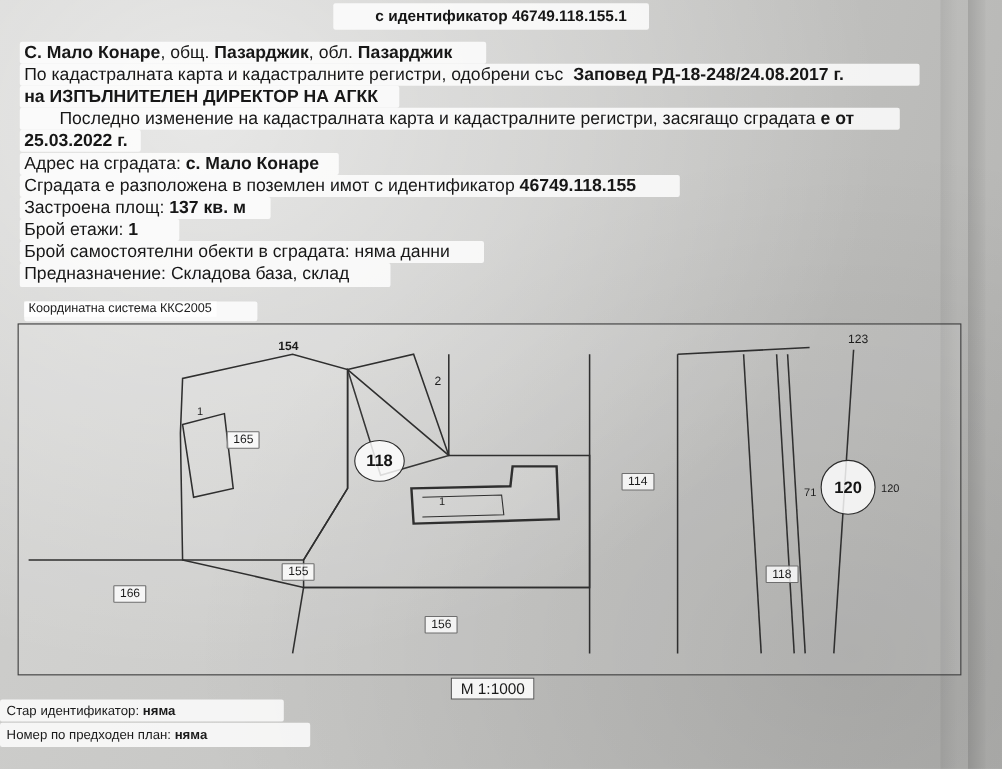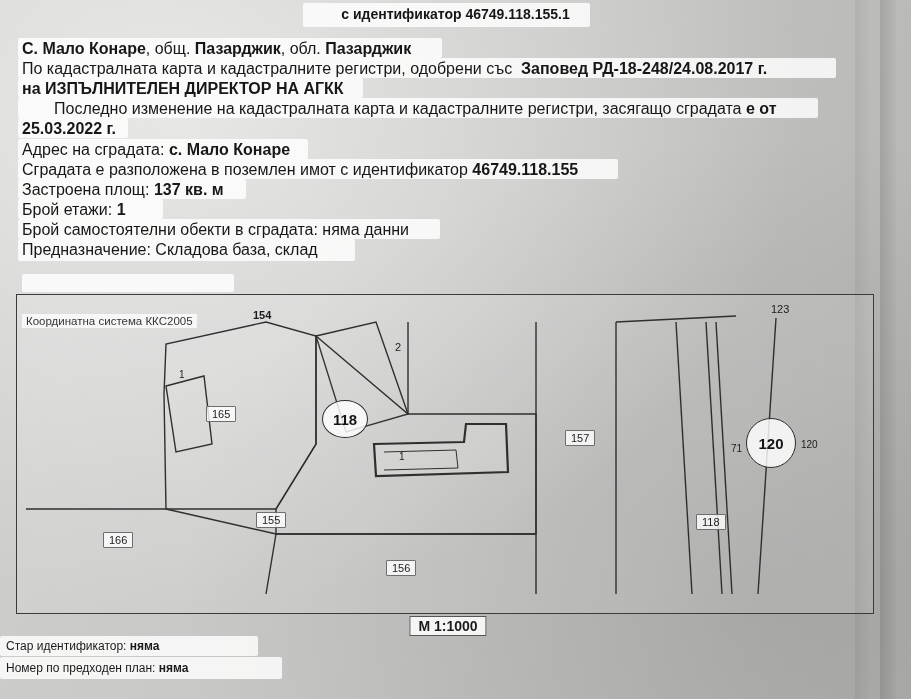--- a/index.html
+++ b/index.html
@@ -76,21 +76,20 @@
     border: 1.5px solid #3b3b3b;
     background: rgba(255,255,255,0.10);
   }
   .coordsys {
     position: absolute;
     left: 14px; top: 2px;
     font-size: 11.5px;
     color: #202020;
     background: rgba(255,255,255,0.75);
     padding: 1px 4px;
-    margin-top: 40px;
   }
   svg.plan {
     position: absolute;
     left: 8px; top: 22px;
     width: 856px; height: 318px;
   }
   .plabel {
     position: absolute;
     font-size: 11px;
     color: #1c1c1c;
@@ -115,21 +114,21 @@
     font-size: 15px;
     font-weight: bold;
     color: #141414;
   }
   .scale {
     position: absolute;
     left: 50%;
     transform: translateX(-50%);
     top: 344px;
     font-size: 14px;
-    font-weight: bold;
+    font-weight: normal;
     background: rgba(255,255,255,0.85);
     border: 1px solid #555;
     padding: 1px 8px;
   }
   .footer-txt {
     position: absolute;
     font-size: 12px;
     white-space: nowrap;
   }
 </style>
@@ -221,23 +220,23 @@
       <path d="M760,24 L742,300"></path>
       <path d="M600,28 L680,24 L720,22"></path>
 
       <path d="M358,150 L448,148 L450,130 L490,130 L492,178 L360,182 Z" stroke-width="2.2" fill="rgba(255,255,255,0.12)"></path>
       <path d="M368,158 L440,156 L442,174 L368,176" stroke-width="1"></path>
     </g>
   </svg>
 
   <div class="plabel bare" style="left:240px; top:36px; font-weight:bold;">154</div>
   <div class="plabel bare" style="left:382px; top:68px;">2</div>
-  <div class="plabel" style="left:198px; top:134px;">165</div>
+  <div class="plabel" style="left:198px; top:120px;">165</div>
   <div class="circlabel" style="left:314px; top:128px; width:44px; height:36px;">118</div>
-  <div class="plabel" style="left:557px; top:158px;">157</div>
+  <div class="plabel" style="left:557px; top:158px;">114</div>
   <div class="plabel bare" style="left:758px; top:30px;">123</div>
   <div class="circlabel" style="left:738px; top:146px; width:48px; height:48px;">120</div>
   <div class="plabel bare" style="left:788px; top:166px; font-size:10px;">120</div>
   <div class="plabel bare" style="left:718px; top:170px; font-size:10px;">71</div>
   <div class="plabel" style="left:688px; top:242px;">118</div>
   <div class="plabel" style="left:248px; top:240px;">155</div>
   <div class="plabel" style="left:95px; top:260px;">166</div>
   <div class="plabel" style="left:378px; top:288px;">156</div>
   <div class="plabel bare" style="left:166px; top:96px; font-size:10px;">1</div>
   <div class="plabel bare" style="left:386px; top:178px; font-size:10px;">1</div>

